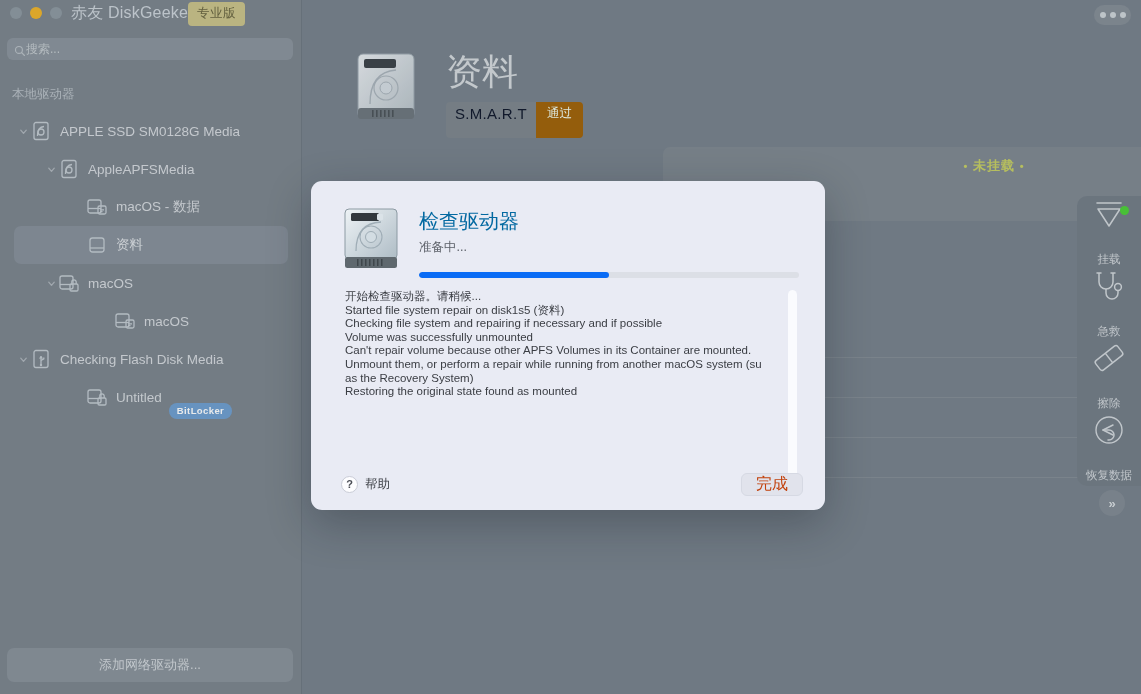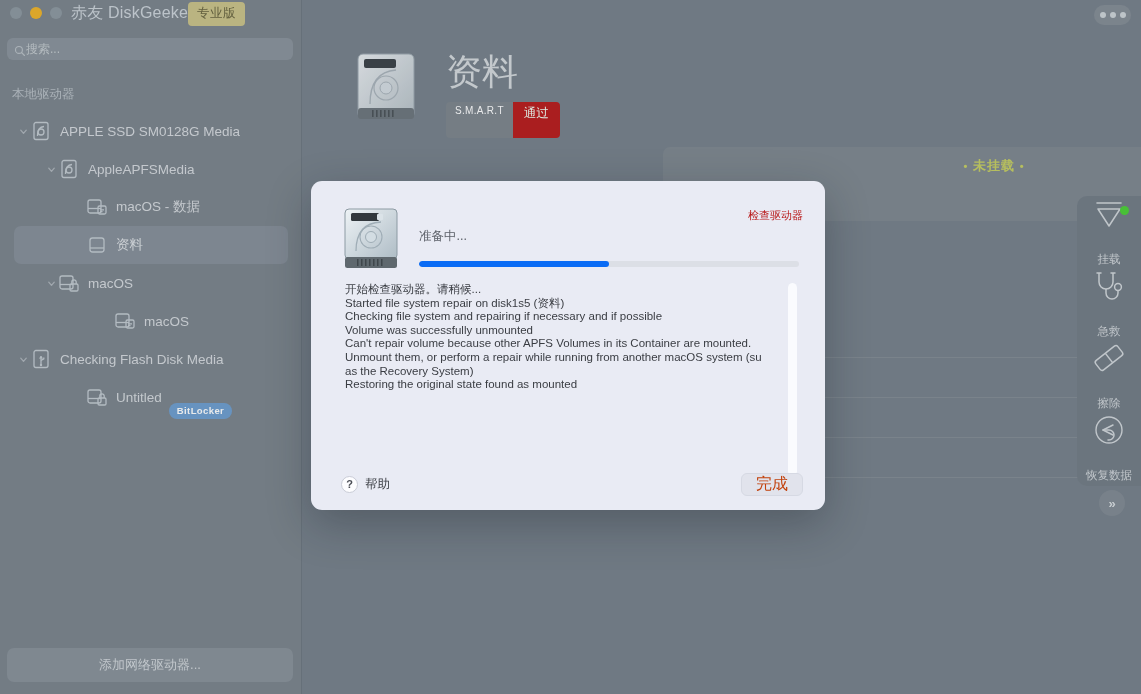--- a/index.html
+++ b/index.html
@@ -106,25 +106,25 @@
     display: flex; align-items: center; justify-content: center; gap: 4px;
   }
   .win-menu i { width: 6px; height: 6px; border-radius: 50%; background: #cfd5d9; display:block; }
 
   .vol-header { position: absolute; left: 47px; top: 48px; display: flex; gap: 18px; }
   .vol-icon { width: 78px; height: 82px; flex: 0 0 auto; }
   .vol-meta { padding-top: 4px; }
   .vol-name { font-size: 36px; color: #d5dadd; line-height: 1.1; }
   .tags { display: flex; margin-top: 10px; }
   .tag-smart {
-    background: #7e868d; color: #ffffff; font-size: 10px;
+    background: #7e868d; color: #0f172a; font-size: 15px;
     padding: 3px 9px 4px; border-radius: 4px 0 0 4px; letter-spacing: .3px;
   }
   .tag-pass {
-    background: #b91c1c; color: #f2fff4; font-size: 12.5px;
+    background: #a16207; color: #f2fff4; font-size: 12.5px;
     padding: 3px 11px 16px; border-radius: 0 4px 4px 0;
   }
 
   .mount-panel {
     position: absolute; left: 360px; top: 147px;
     width: 662px; height: 74px;
     background: #7f8890; border-radius: 7px;
   }
   .mount-status {
     position: absolute; left: 0; right: 0; top: 10px;
@@ -172,21 +172,21 @@
     position: absolute; left: 311px; top: 181px;
     width: 514px; height: 329px;
     background: #e9ebf4;
     border-radius: 11px;
     box-shadow: 0 14px 44px rgba(20,26,32,0.30);
     overflow: hidden;
   }
   .dlg-top { position: relative; padding: 22px 22px 0 30px; display: flex; gap: 16px; }
   .dlg-icon { width: 62px; height: 64px; flex: 0 0 auto; margin-top: 4px; }
   .dlg-head { flex: 1; padding-top: 6px; }
-  .dlg-title { font-size: 11px; color: #b91c1c; line-height: 1.25; text-align: right; }
+  .dlg-title { font-size: 20px; color: #0369a1; line-height: 1.25; }
   .dlg-sub { font-size: 12.5px; color: #5c6068; margin-top: 5px; }
   .prog-track {
     margin-top: 16px; width: 380px; height: 6px;
     background: #dcdfe6; border-radius: 3px; overflow: hidden;
   }
   .prog-fill { height: 100%; background: #0a6cf5; border-radius: 3px; }
 
   .log-wrap { position: relative; margin: 12px 14px 0 34px; height: 195px; }
   .log {
     font-size: 11.5px; line-height: 13.6px; color: #3a3d43;

